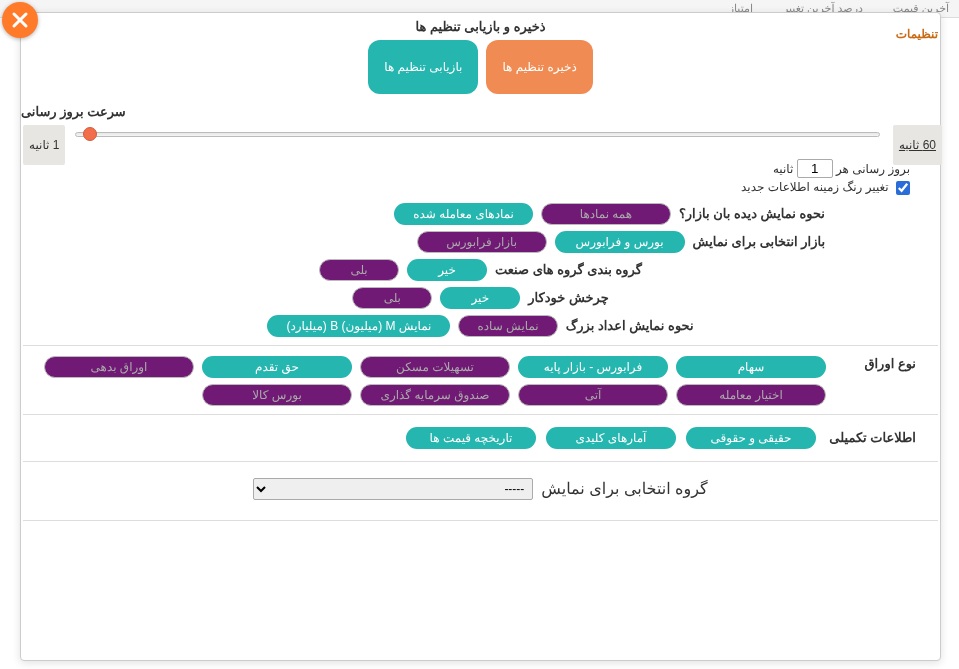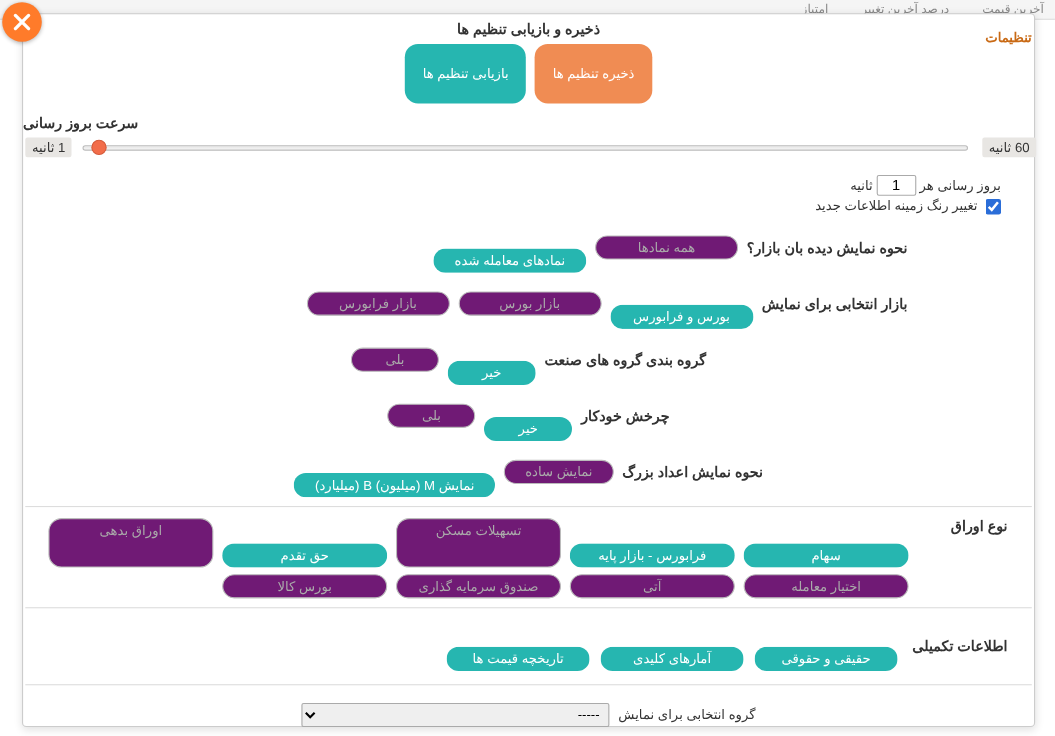--- a/index.html
+++ b/index.html
@@ -108,25 +108,25 @@
       height: 18px;
       direction: ltr;
     }
     .slider-label-left, .slider-label-right {
       position: absolute;
       top: 0;
       font-size: 12px;
       color: #333;
       direction: rtl;
       background: #e8e6e3;
-      padding: 2px 6px;
+      padding: 13px 6px;
       border-radius: 2px;
     }
     .slider-label-left { left: -28px; }
-    .slider-label-right { right: -32px; }
+    .slider-label-right { right: -32px; text-decoration: underline; }
     .slider-track {
       position: absolute;
       top: 7px;
       left: 24px;
       right: 30px;
       height: 5px;
       background: linear-gradient(#e6e6e6, #f5f5f5);
       border: 1px solid #bbb;
       border-radius: 3px;
     }
@@ -193,21 +193,21 @@
       padding: 3px 18px;
       font-size: 12px;
       cursor: pointer;
       text-align: center;
       border: 1px solid transparent;
       min-width: 80px;
       direction: rtl;
       font-family: inherit;
     }
     .pill-w { min-width: 130px; }
-    .pill-teal { background: #26b6b0; color: #fff; margin-top: 23px; }
+    .pill-teal { background: #26b6b0; color: #fff; }
     .pill-outline { background: #701a75; color: #aaa; border-color: #bbb; }
     .hr-full {
       border: none;
       border-top: 1px solid #ddd;
       margin: 8px 2px;
     }
     .row-block {
       direction: rtl;
       display: flex;
       flex-wrap: wrap;
@@ -244,21 +244,21 @@
     }
     .select-row select {
       width: 280px;
       padding: 2px 4px;
       font-family: inherit;
       direction: rtl;
       border: 1px solid #aaa;
       border-radius: 2px;
       font-size: 12px;
     }
-    .select-row label { font-size: 12px; }
+    .select-row label { font-size: 16px; }
   </style>
 </head>
 <body>
 
 <div class="header-bg">
   <span>آخرین قیمت</span>
   <span>درصد آخرین تغییر</span>
   <span>امتیاز</span>
 </div>
 
@@ -291,21 +291,20 @@
 
   <div class="content-line">
     <span class="line-label">نحوه نمایش دیده بان بازار؟</span>
     <span class="pill pill-outline pill-w">همه نمادها</span>
     <span class="pill pill-teal pill-w">نمادهای معامله شده</span>
   </div>
 
   <div class="content-line">
     <span class="line-label">بازار انتخابی برای نمایش</span>
     <span class="pill pill-teal pill-w">بورس و فرابورس</span>
-    <span class="pill pill-outline pill-w">بازار بورس</span>
     <span class="pill pill-outline pill-w">بازار فرابورس</span>
   </div>
 
   <div class="content-line centered">
     <span class="line-label">گروه بندی گروه های صنعت</span>
     <span class="pill pill-teal">خیر</span>
     <span class="pill pill-outline">بلی</span>
   </div>
 
   <div class="content-line centered">

